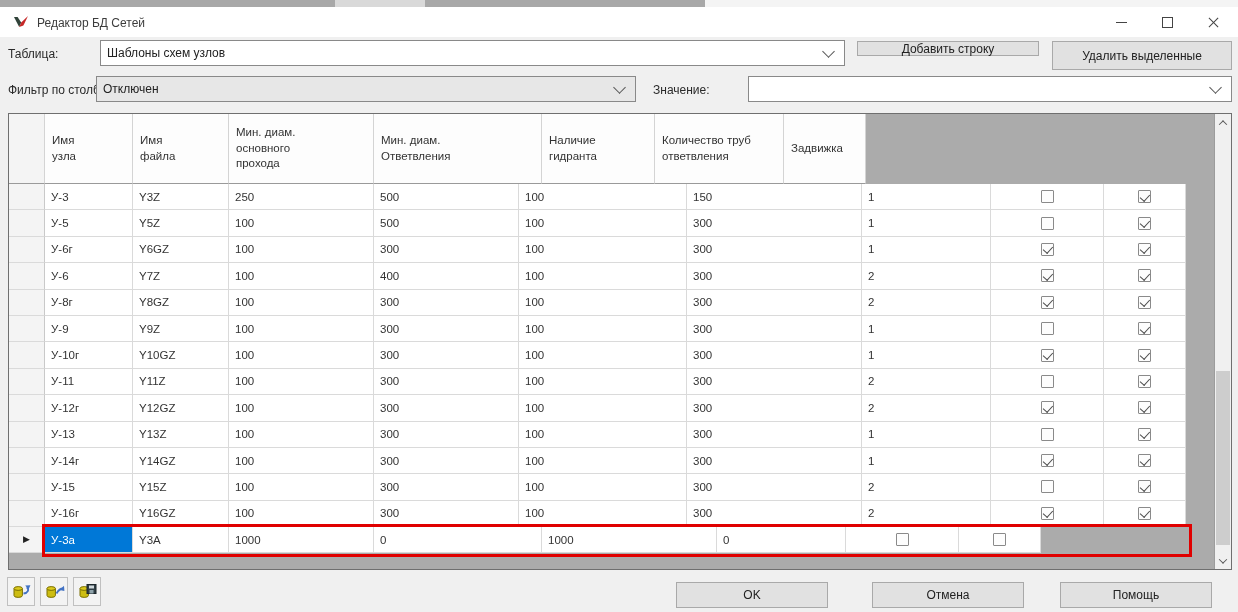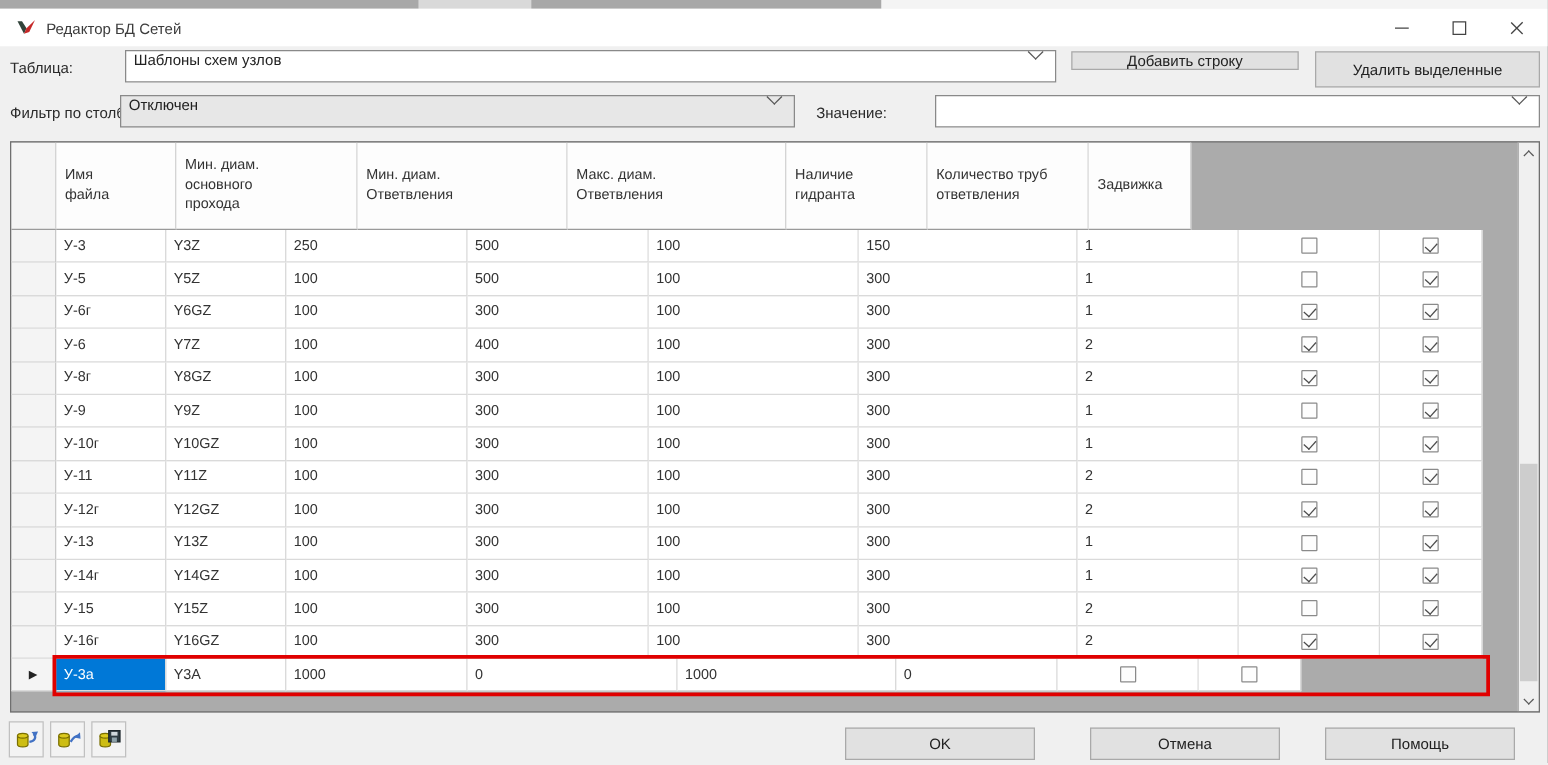--- a/index.html
+++ b/index.html
@@ -25,21 +25,21 @@
   .glyph-close{position:relative;width:11px;height:11px;}
   .glyph-close::before,.glyph-close::after{content:"";position:absolute;left:5px;top:-1px;width:1.2px;height:13px;background:#444;}
   .glyph-close::before{transform:rotate(45deg);}
   .glyph-close::after{transform:rotate(-45deg);}
   
   .lbl{position:absolute;font-size:12px;color:#2a2a2a;white-space:nowrap;}
   #lbl-table{left:8px;top:47px;}
   #lbl-filter{left:8px;top:83px;}
   #lbl-value{left:653px;top:83px;}
   
-  .combo{position:absolute;background:#fff;border:1px solid #898989;box-sizing:border-box;display:flex;align-items:flex-start;}
+  .combo{position:absolute;background:#fff;border:1px solid #898989;box-sizing:border-box;display:flex;align-items:center;}
   .combo-text{flex:1;padding-left:6px;font-size:12px;color:#222;white-space:nowrap;overflow:hidden;}
   .combo-arrow{width:8px;height:8px;border-right:1.4px solid #555;border-bottom:1.4px solid #555;transform:rotate(45deg);margin-right:11px;margin-top:-4px;flex:0 0 auto;}
   #combo-table{left:100px;top:40px;width:745px;height:26px;}
   #combo-filter{left:96px;top:76px;width:540px;height:26px;background:#e7e7e7;}
   #combo-value{left:748px;top:76px;width:484px;height:26px;}
   
   .pushbtn{position:absolute;background:#e1e1e1;border:1px solid #a9a9a9;box-sizing:border-box;display:flex;align-items:center;justify-content:center;font-size:12px;color:#222;cursor:default;}
   #btn-add{left:857px;top:41px;width:182px;height:15px;}
   #btn-del{left:1052px;top:41px;width:180px;height:29px;}
   #btn-ok{left:676px;top:582px;width:152px;height:26px;}
@@ -131,31 +131,31 @@
 </div>
 <span class="lbl" id="lbl-value">Значение:</span>
 <div class="combo" id="combo-value">
   <span class="combo-text"></span>
   <span class="combo-arrow"></span>
 </div>
 
 <div id="grid">
   <div class="thead">
     <div class="hcell c-gutter"></div>
+    <div class="hcell c-name">
+        <span class="hinner w40">Имя узла</span>
+      </div>
     <div class="hcell c-file">
         <span class="hinner w40">Имя файла</span>
       </div>
     <div class="hcell c-minmain">
         <span class="hinner w80">Мин. диам. основного прохода</span>
       </div>
     <div class="hcell c-minbr">
         <span class="hinner w90">Мин. диам. Ответвления</span>
-      </div>
-    <div class="hcell c-maxbr">
-        <span class="hinner w90">Макс. диам. Ответвления</span>
       </div>
     <div class="hcell c-hydrant">
         <span class="hinner w60">Наличие гидранта</span>
       </div>
     <div class="hcell c-pipes">
         <span class="hinner w90">Количество труб ответвления</span>
       </div>
     <div class="hcell c-valve">
         <span class="hinner w100">Задвижка</span>
       </div>

